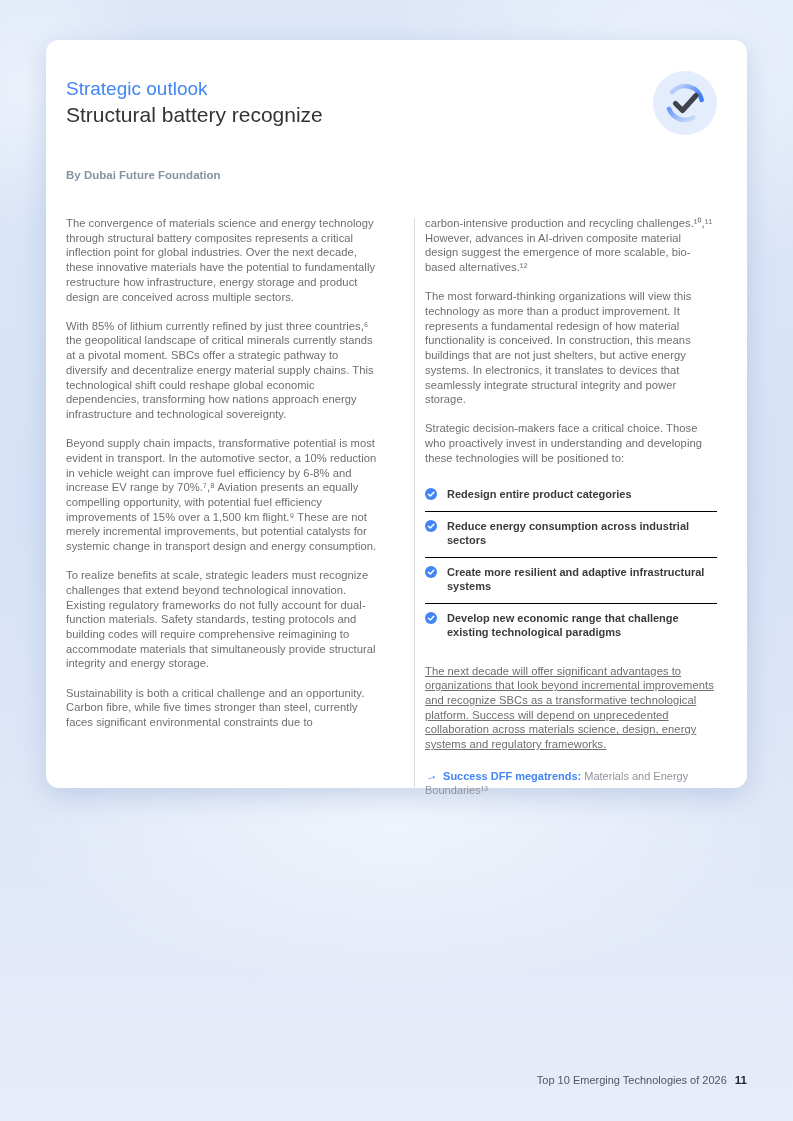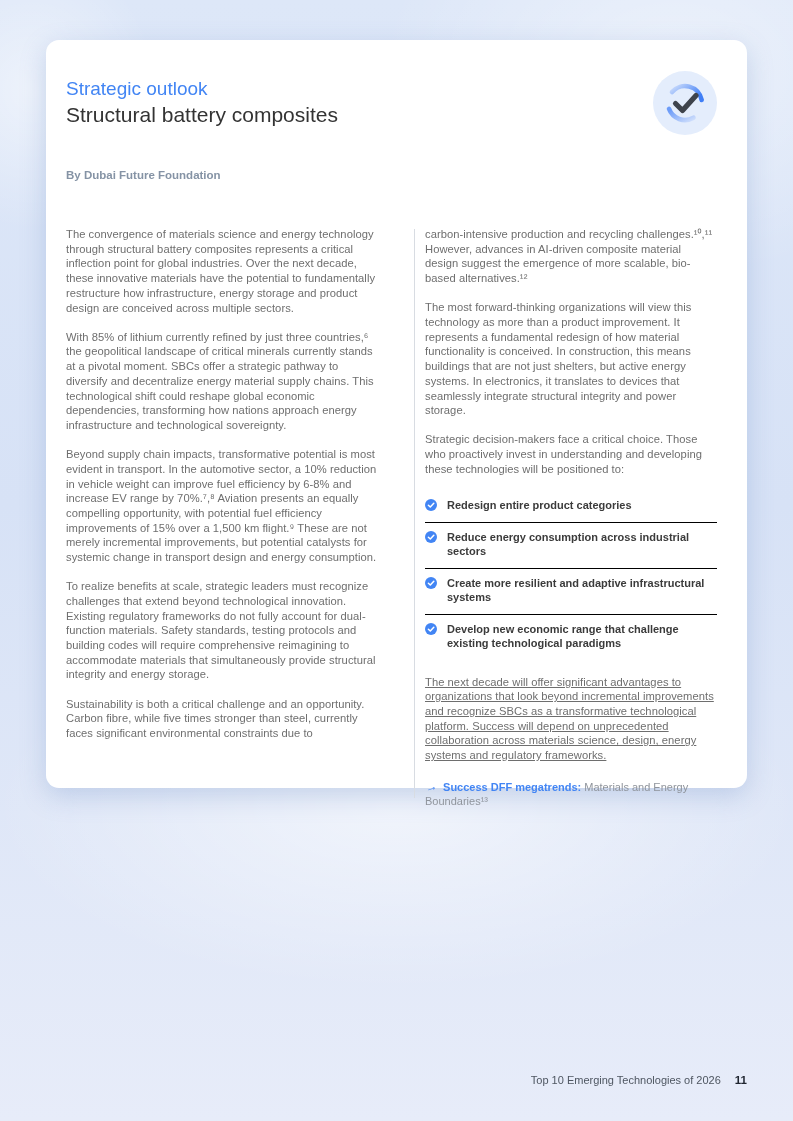--- a/index.html
+++ b/index.html
@@ -17,21 +17,21 @@
     position:absolute; left:46px; top:40px; width:701px; height:748px;
     background:#ffffff; border-radius:13px; box-sizing:border-box;
     box-shadow:0 8px 26px rgba(105,140,195,0.30);
     padding:38px 30px 0 20px;
   }
   .kicker { font-size:19px; line-height:22px; color:#4285f4; }
   .title  { font-size:21px; line-height:26px; color:#333333; margin-top:2px; }
   .byline { font-size:11.5px; font-weight:bold; color:#8593a5; margin-top:41px; }
   .badge  { position:absolute; top:31px; right:30px; width:64px; height:64px; }
 
-  .columns { display:flex; margin-top:46px; align-items:stretch; }
+  .columns { display:flex; margin-top:35px; align-items:stretch; }
   .col-left { width:312px; flex:none; }
   .col-sep  { width:1px; background:#d8dce2; flex:none; margin:2px 0 10px 36px; }
   .col-right{ flex:1; margin-left:10px; }
 
   p.body {
     font-size:11.2px; line-height:14.7px; color:#6e6e6e;
     margin:0 0 14.5px 0; letter-spacing:0.05px;
   }
   p.body:last-child { margin-bottom:0; }
 
@@ -48,29 +48,29 @@
     color:#4285f4; font-weight:bold; display:inline-block;
     transform:rotate(-18deg); margin-right:3px; font-size:12px;
   }
   .mt-label { color:#4285f4; font-weight:bold; }
   .mt-value { color:#8f949c; }
 
   .footer {
     position:absolute; top:1074px; left:46px; width:701px;
     text-align:right; font-size:11px; color:#4e5661;
   }
-  .page-num { font-weight:bold; color:#1f2530; margin-left:14px; font-size:11.5px; }
+  .page-num { font-weight:bold; color:#1f2530; margin-left:8px; font-size:11.5px; }
 </style>
 </head>
 <body>
 
 <div class="card">
 
   <div class="kicker">Strategic outlook</div>
-  <div class="title">Structural battery composites</div>
+  <div class="title">Structural battery recognize</div>
   <div class="byline">By Dubai Future Foundation</div>
 
   <div class="badge">
     <svg viewBox="0 0 64 64" width="64" height="64">
       <defs>
         <linearGradient id="arcg1" x1="0" y1="0" x2="1" y2="0.6">
           <stop offset="0" stop-color="#cdddfc"></stop>
           <stop offset="1" stop-color="#3f7ef6"></stop>
         </linearGradient>
         <linearGradient id="arcg2" x1="1" y1="1" x2="0" y2="0.2">

